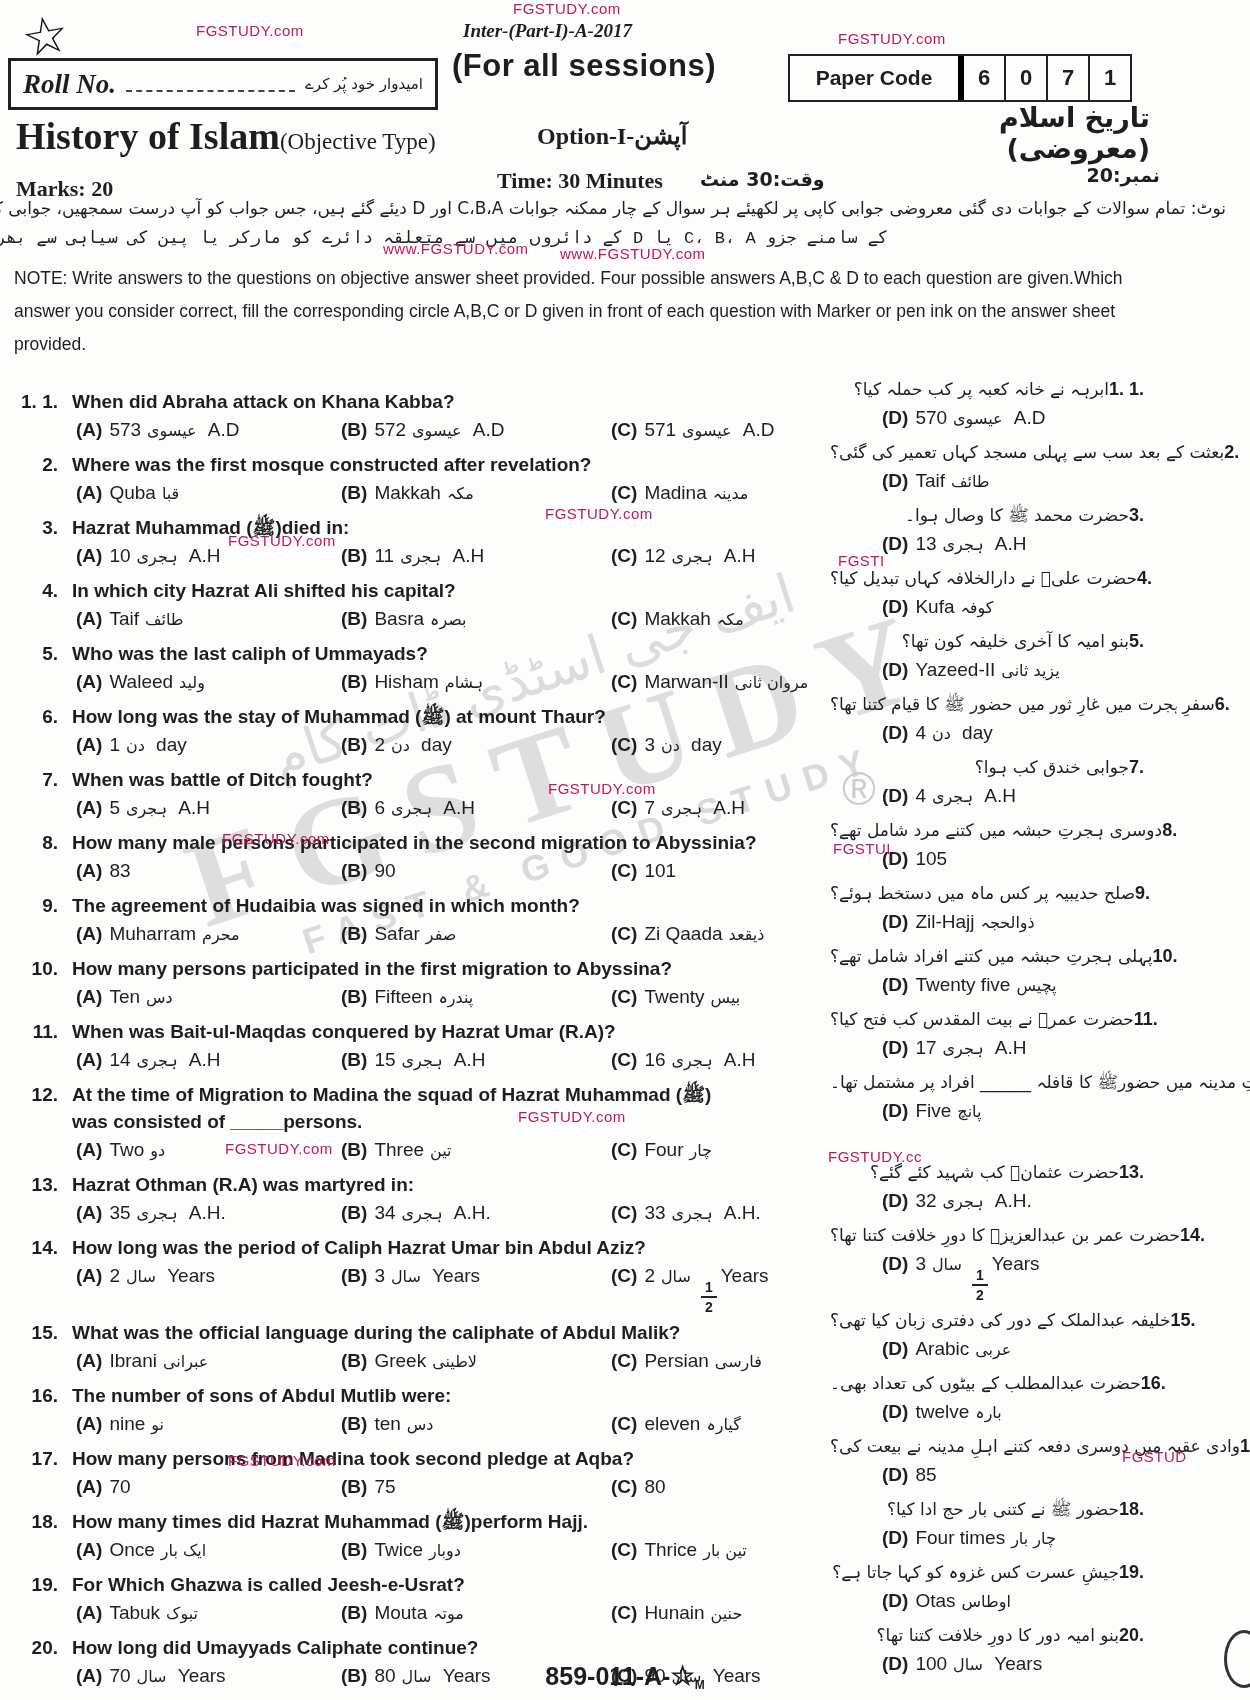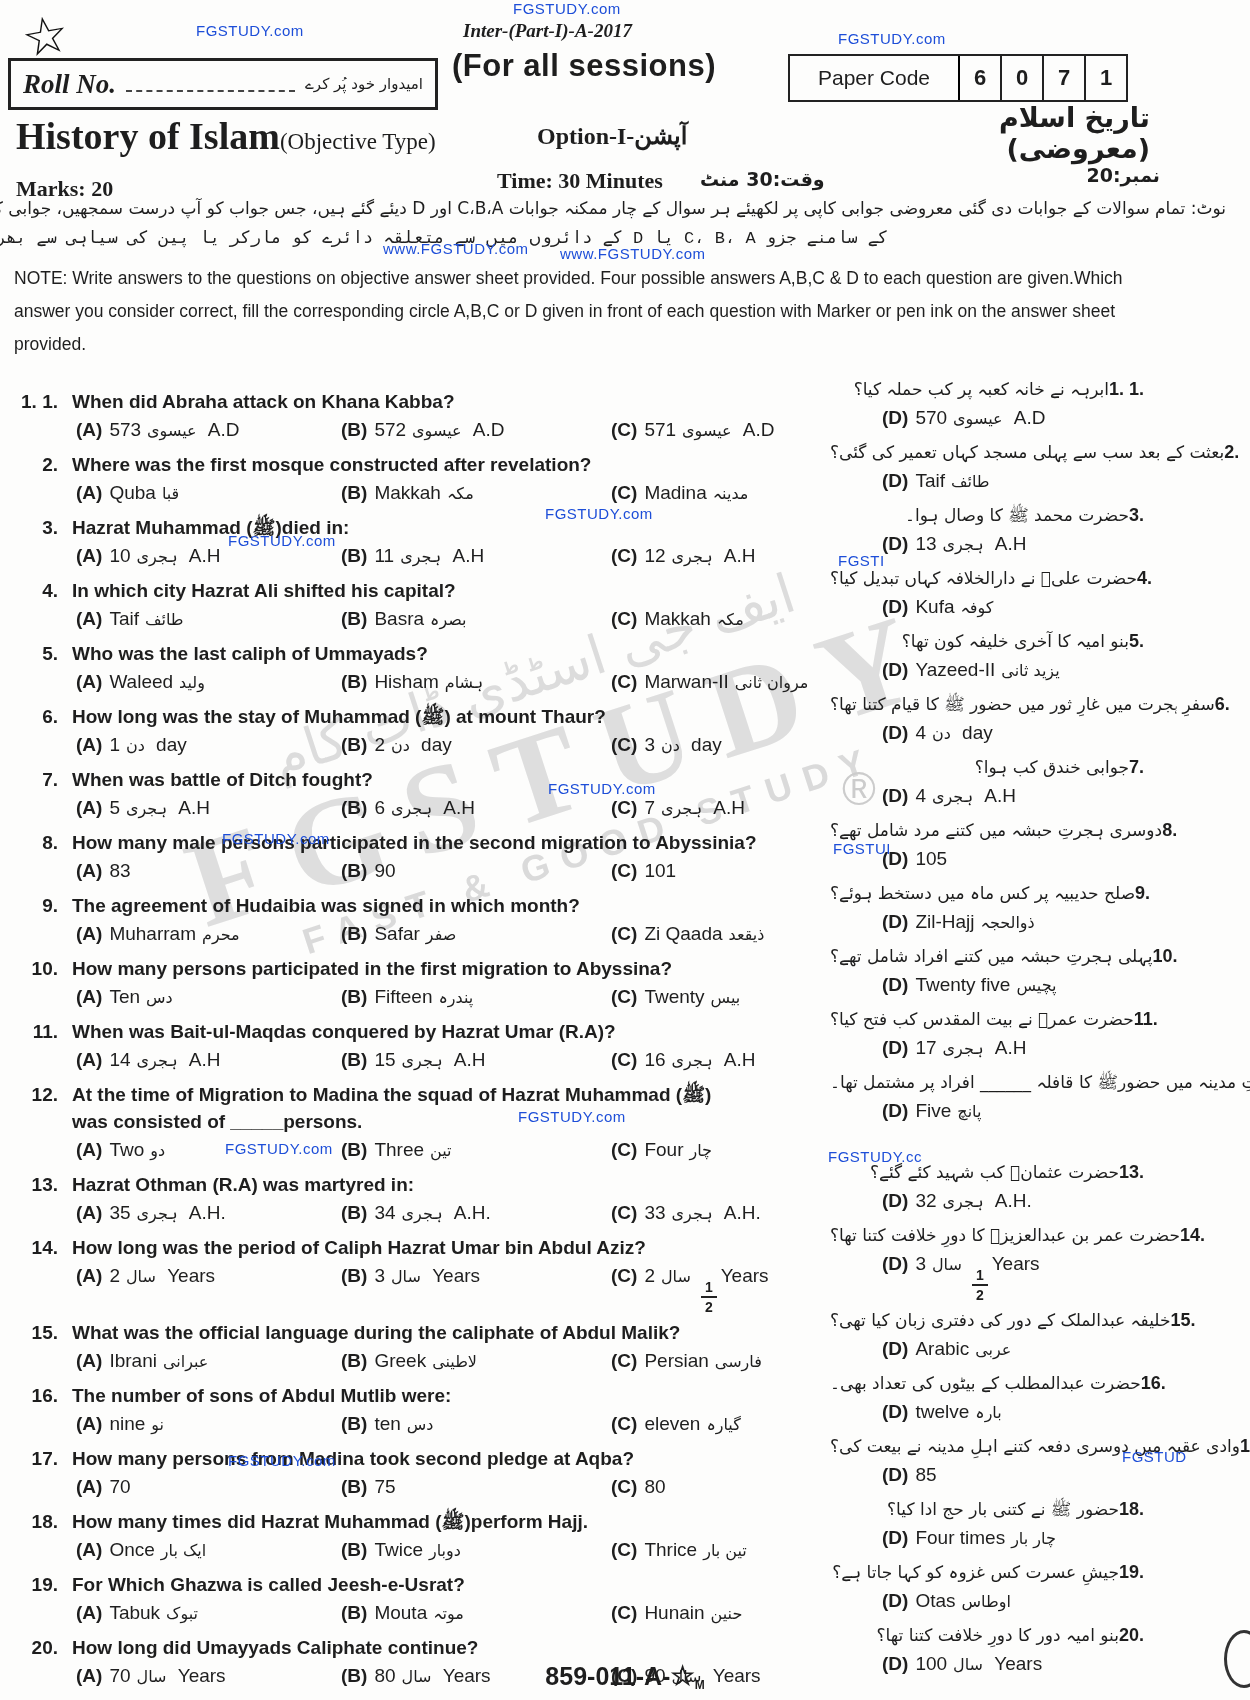--- a/index.html
+++ b/index.html
@@ -6,32 +6,32 @@
   .page{
     width:1250px;height:1700px;position:relative;overflow:hidden;
     background:#fdfdfc;color:#1e1e1e;
     font-family:"Liberation Sans", sans-serif;
     margin:0 auto;
   }
   .abs{position:absolute;}
   .ur{font-family:"DejaVu Sans", sans-serif;}
   
   .star-tl{font-size:52px;line-height:1;transform:rotate(-10deg);color:#111;}
-  .wm-sm{position:absolute;color:#1d4ed8;font-size:15px;letter-spacing:0.5px;z-index:5;pointer-events:none;}
+  .wm-sm{position:absolute;color:#be185d;font-size:15px;letter-spacing:0.5px;z-index:5;pointer-events:none;}
   .exam-ref{font-family:"Liberation Serif", serif;font-style:italic;font-weight:700;font-size:19px;text-align:right;}
   .roll-box{
     left:8px;top:58px;width:430px;height:52px;border:3px solid #222;
     display:flex;align-items:center;padding:14px 12px;box-sizing:border-box;
   }
   .roll-label{font-family:"Liberation Serif", serif;font-style:italic;font-weight:700;font-size:27px;}
   .roll-dashes{flex:1;border-bottom:2px dashed #444;height:14px;margin:0 10px;}
   .roll-ur{font-size:15px;white-space:nowrap;}
   .sessions{left:452px;top:48px;font-size:31px;font-weight:700;letter-spacing:0.5px;}
   .pc-table{left:788px;top:54px;display:flex;border:2px solid #222;height:44px;}
-  .pc-label{width:168px;display:flex;align-items:center;justify-content:center;font-weight:400;font-size:21px;border-right:2px solid #000000;}
+  .pc-label{width:168px;display:flex;align-items:center;justify-content:center;font-weight:700;font-size:21px;border-right:6px solid #000000;}
   .pc-digit{width:40px;display:flex;align-items:center;justify-content:center;font-weight:700;font-size:22px;border-right:2px solid #222;}
   .pc-digit:last-child{border-right:none;}
   .ur-title{left:880px;top:102px;width:270px;text-align:right;font-size:27px;font-weight:700;direction:rtl;}
   .main-title{left:16px;top:114px;white-space:nowrap;}
   .main-title .t1{font-family:"Liberation Serif", serif;font-weight:700;font-size:38px;}
   .main-title .t2{font-family:"Liberation Serif", serif;font-size:23px;font-weight:400;}
   .option-lab{left:537px;top:122px;font-family:"Liberation Serif", serif;font-weight:700;font-size:24px;}
   .marks{left:16px;top:176px;font-family:"Liberation Serif", serif;font-weight:700;font-size:22px;}
   .time{left:497px;top:168px;font-family:"Liberation Serif", serif;font-weight:700;font-size:22px;}
   .time-ur{left:700px;top:168px;font-size:19px;font-weight:700;direction:rtl;}

